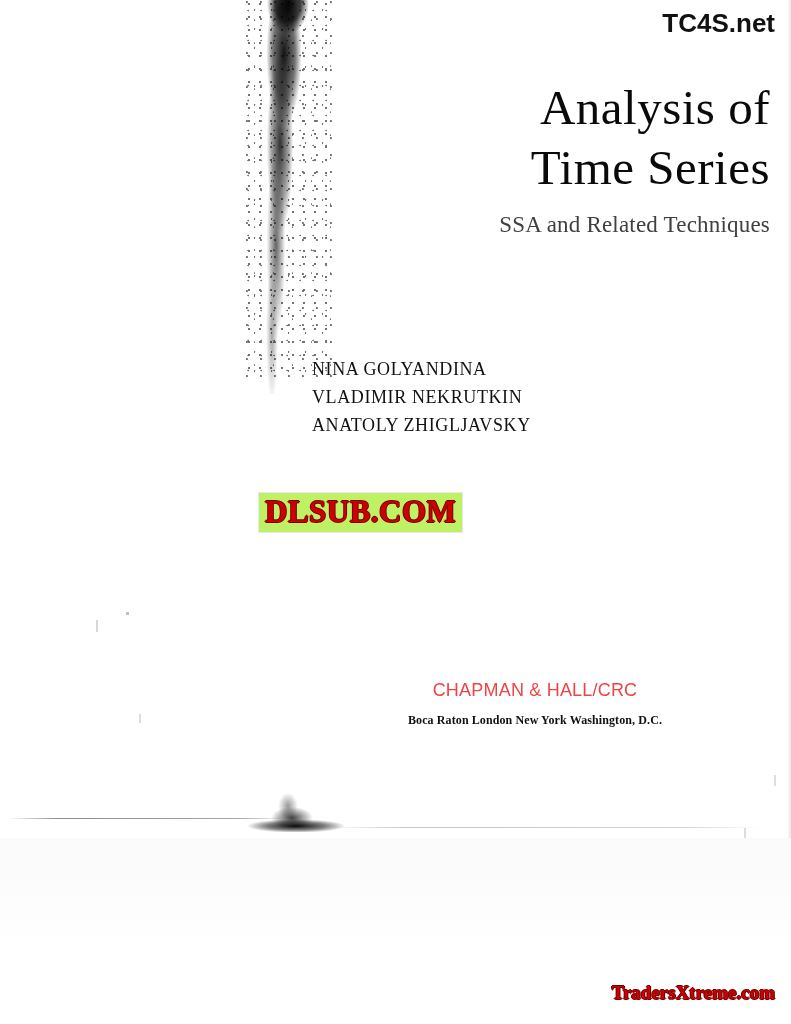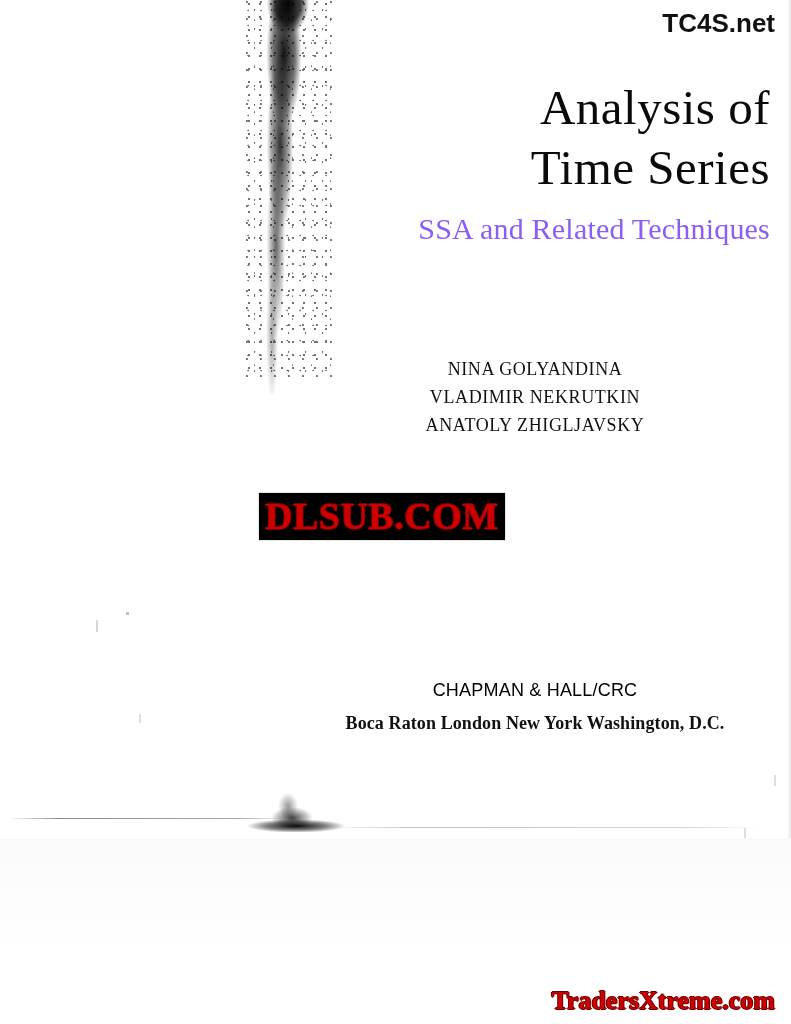--- a/index.html
+++ b/index.html
@@ -72,78 +72,78 @@
   }
   .title-line {
     font-family: "Liberation Serif", serif;
     font-size: 49px;
     line-height: 60px;
     letter-spacing: 0.5px;
     color: #0a0a0a;
   }
   .subtitle {
     font-family: "Liberation Serif", serif;
-    font-size: 30px;
+    font-size: 23px;
     margin-top: 14px;
     letter-spacing: 0.2px;
-    color: #8b5cf6;
+    color: #404040;
   }
 
   
   .authors {
     position: absolute;
-    left: 300px;
+    left: 312px;
     top: 355px;
     width: 470px;
-    text-align: center;
+    text-align: left;
   }
   .author {
     font-family: "Liberation Serif", serif;
     font-size: 18px;
     line-height: 28px;
     letter-spacing: 0.6px;
     color: #111111;
   }
 
   
   .wm-mid {
     position: absolute;
     left: 258px;
     top: 492px;
     font-family: "Liberation Serif", serif;
     font-weight: bold;
-    font-size: 38px;
+    font-size: 31px;
     letter-spacing: 0.5px;
     color: #cc0000;
-    background: #000000;
+    background: #bef264;
     padding: 1px 6px 2px 6px;
     text-shadow:
       1px 0 0 #7a0000, -1px 0 0 #7a0000,
       0 1px 0 #7a0000, 0 -1px 0 #7a0000;
     border: 1px solid #e8e8e8;
   }
 
   
   .publisher {
     position: absolute;
     left: 300px;
     top: 680px;
     width: 470px;
     text-align: center;
   }
   .pub-name {
     font-family: "Liberation Sans", sans-serif;
     font-size: 18px;
     letter-spacing: 0.2px;
-    color: #000000;
+    color: #ef4444;
   }
   .pub-cities {
     font-family: "Liberation Serif", serif;
     font-weight: bold;
-    font-size: 18px;
+    font-size: 12px;
     margin-top: 12px;
     letter-spacing: 0.1px;
     color: #111111;
   }
 
   
   .speck { position: absolute; background: #8d8d8d; pointer-events: none; }
   .hline {
     position: absolute;
     height: 1px;
@@ -179,24 +179,24 @@
     width: 791px;
     height: 186px;
     background: linear-gradient(to bottom, rgba(250,250,250,1) 0%, rgba(255,255,255,1) 60%);
     pointer-events: none;
   }
 
   
   .wm-bottom {
     position: absolute;
     right: 16px;
-    bottom: 8px;
-    font-family: "Liberation Serif", serif;
-    font-weight: bold;
-    font-size: 26px;
+    bottom: 20px;
+    font-family: "Liberation Serif", serif;
+    font-weight: bold;
+    font-size: 19px;
     color: #cc0000;
     letter-spacing: 0px;
     text-shadow:
       1px 0 0 #6e0000, -1px 0 0 #6e0000,
       0 1px 0 #6e0000, 0 -1px 0 #6e0000;
   }
 </style>
 </head>
 <body>
 

